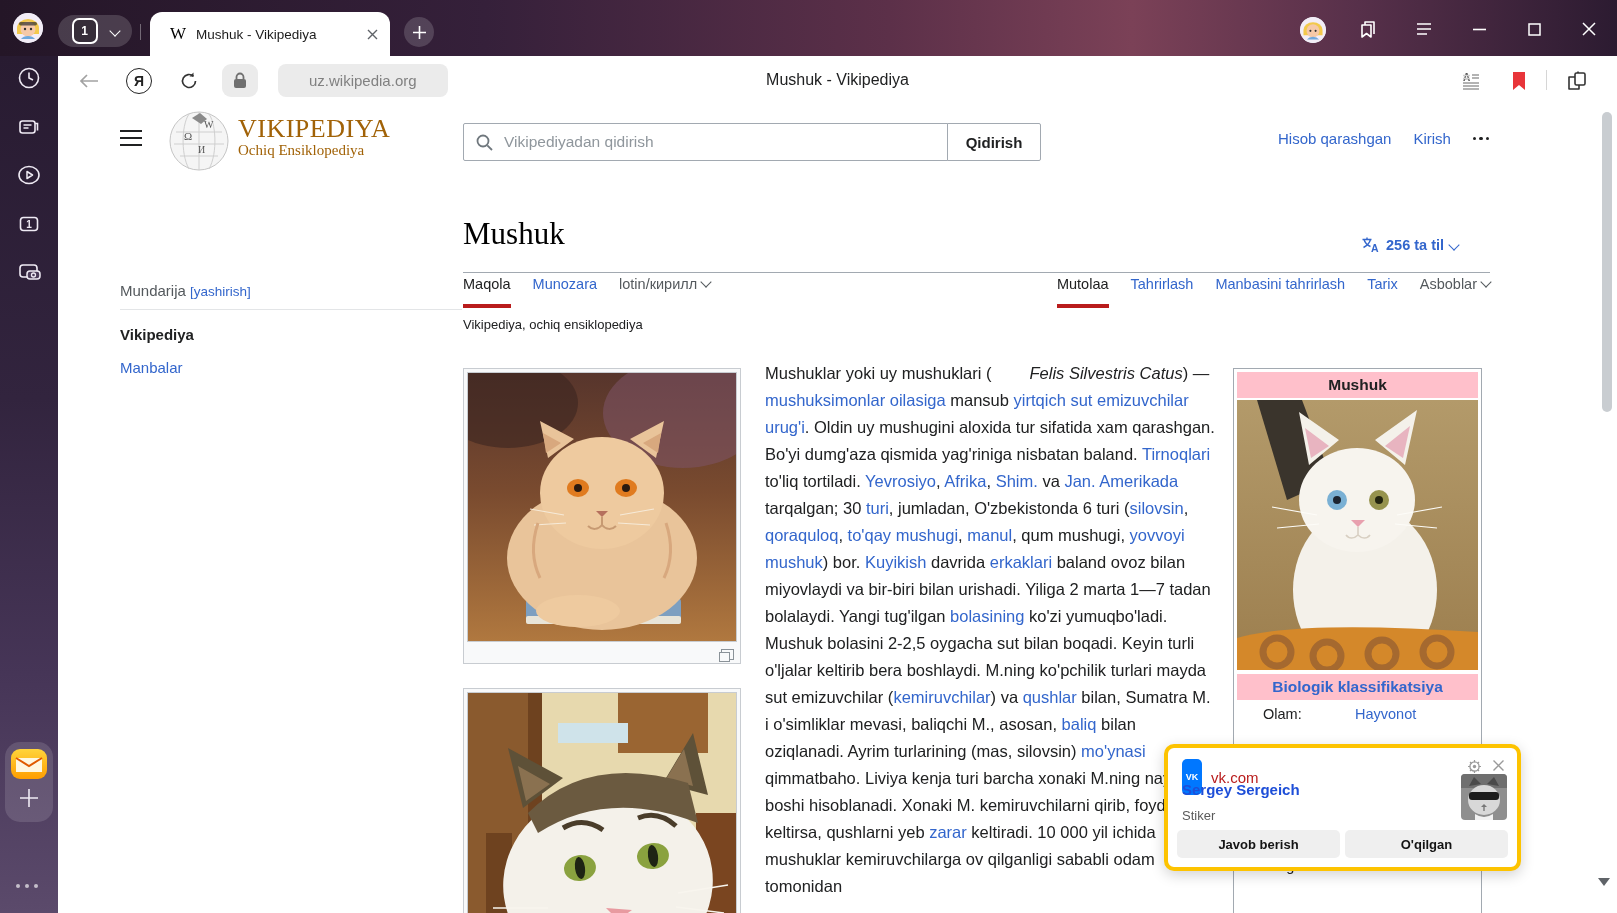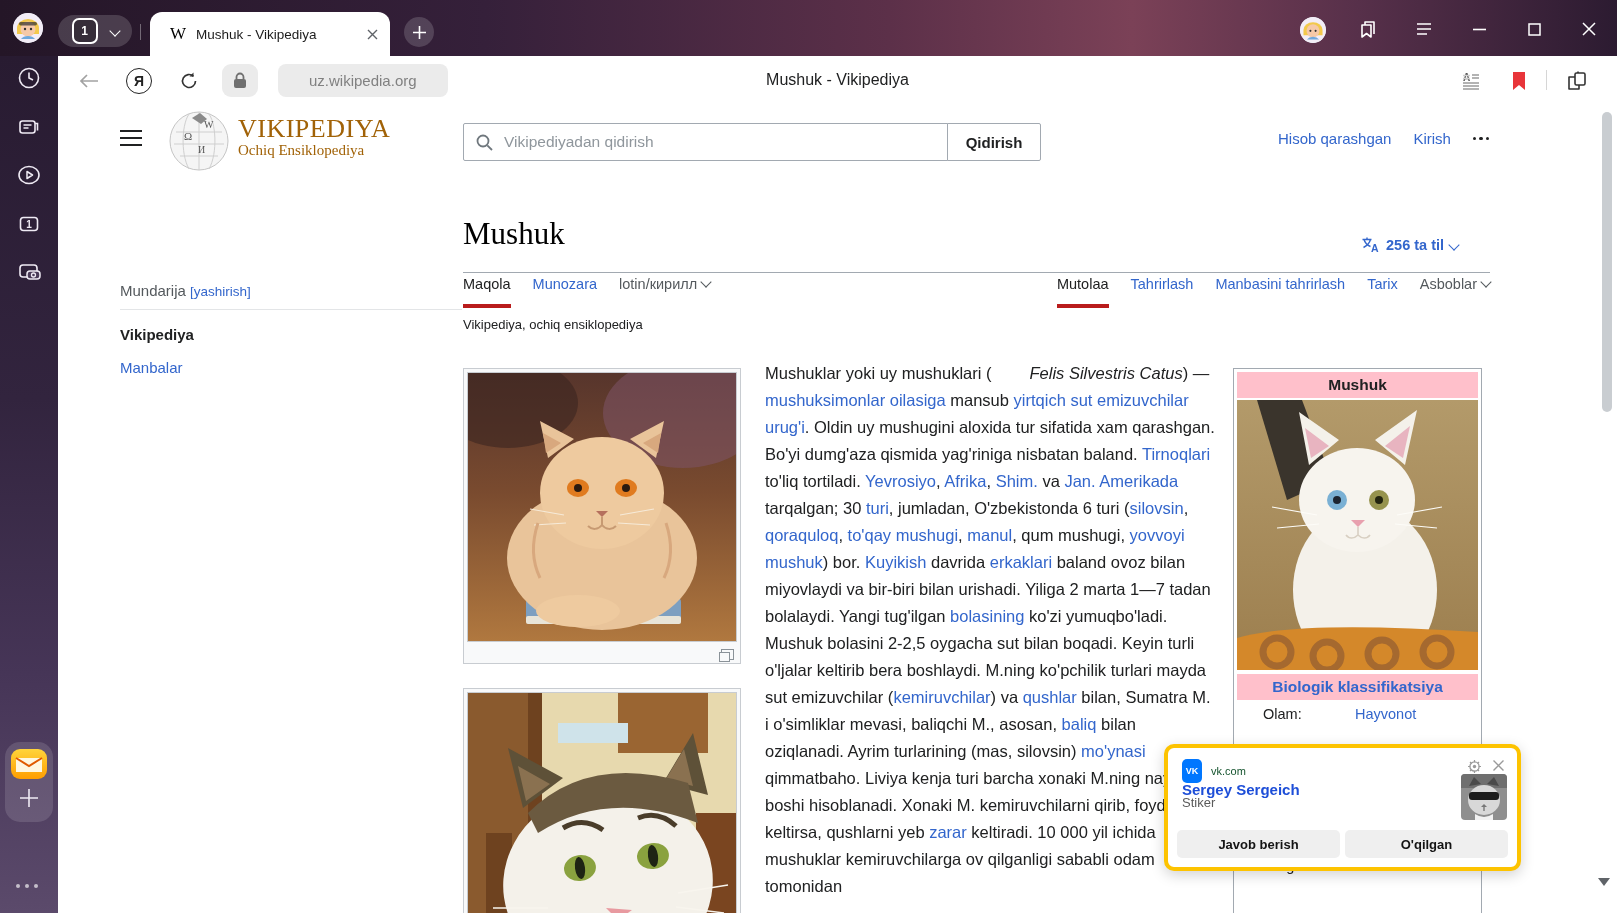--- a/index.html
+++ b/index.html
@@ -106,25 +106,25 @@
   .ib-section{background:#ffc0cb;text-align:center;font-weight:bold;font-size:15.5px;color:#36c;
     padding:4px 0;margin-top:4px;}
   .ib-row{display:flex;padding:6px 4px 2px 26px;}
   .ib-row .lbl{width:92px;}
   .ib-spacer{height:128px;}
   .redlink{color:#ba0000;font-style:italic;}
   
   .popup{position:absolute;left:1106px;top:640px;width:357px;height:127px;box-sizing:border-box;
     border:4px solid #fdc300;border-radius:10px;background:#fff;box-shadow:0 4px 14px rgba(0,0,0,.18);}
   .pp-head{position:absolute;left:14px;top:11px;display:flex;align-items:center;gap:9px;}
-  .vk-badge{width:20px;height:24px;border-radius:5px;background:#07f;color:#fff;font-size:9px;
+  .vk-badge{width:20px;height:36px;border-radius:5px;background:#07f;color:#fff;font-size:9px;
     font-weight:bold;display:flex;align-items:center;justify-content:center;}
-  .pp-site{font-size:11px;color:#14532d;}
+  .pp-site{font-size:15px;color:#b91c1c;}
   .pp-sender{position:absolute;left:14px;top:33px;font-size:15px;font-weight:bold;color:#1d4ed8;}
-  .pp-msg{position:absolute;left:14px;top:47px;font-size:13px;color:#5a5a5a;}
+  .pp-msg{position:absolute;left:14px;top:60px;font-size:13px;color:#5a5a5a;}
   .pp-thumb{position:absolute;right:10px;top:26px;width:46px;height:46px;border-radius:4px;overflow:hidden;}
   .pp-btns{position:absolute;left:9px;right:9px;bottom:9px;display:flex;gap:5px;}
   .pp-btn{flex:1;height:28px;background:#efefef;border-radius:5px;font-size:13px;font-weight:bold;
     color:#141414;display:flex;align-items:center;justify-content:center;}
   .pp-topicons{position:absolute;right:12px;top:11px;display:flex;gap:10px;color:#9a9a9a;}
   
   .sb-thumb{position:absolute;left:1544px;top:8px;width:10px;height:300px;border-radius:5px;background:#c9cdd1;}
   .sb-arrow{position:absolute;left:1540px;top:774px;width:0;height:0;
     border-left:6px solid transparent;border-right:6px solid transparent;border-top:8px solid #5f6368;}
   svg{display:block;}

